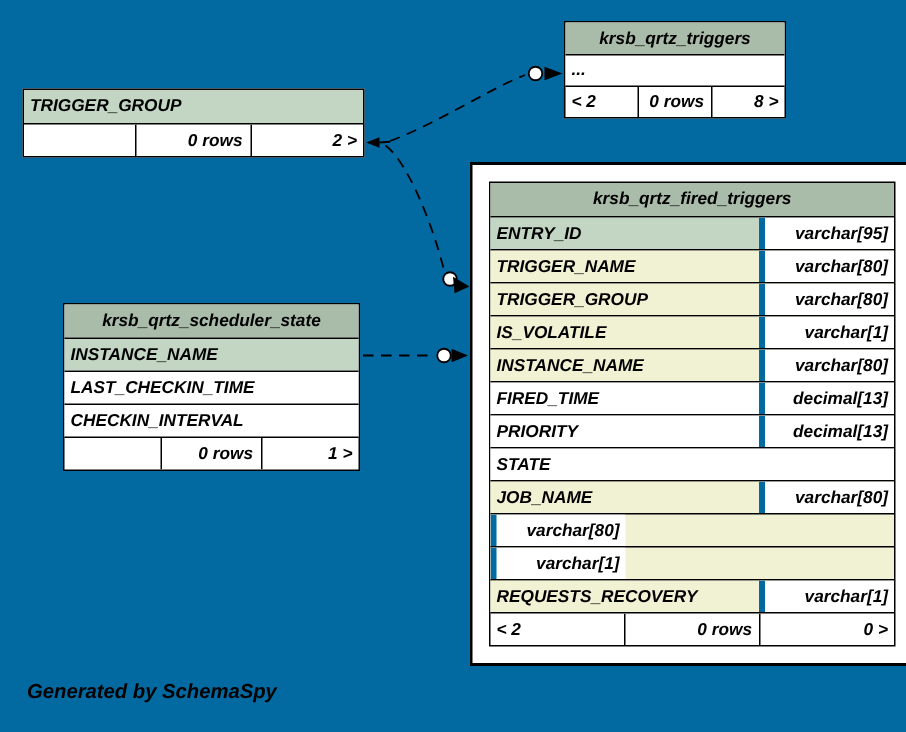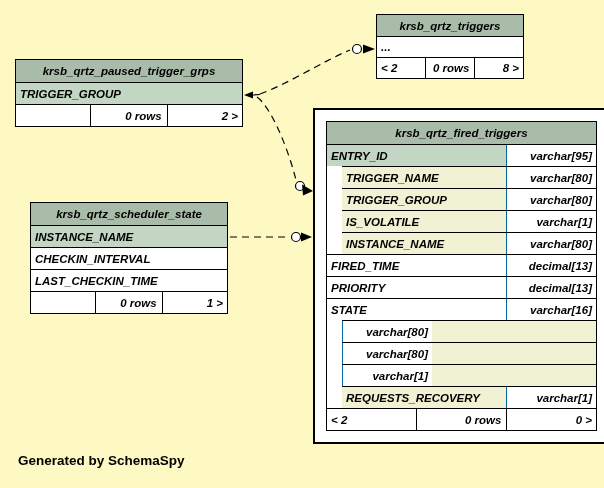--- a/index.html
+++ b/index.html
@@ -1,19 +1,19 @@
 <!DOCTYPE html>
 <html><head>
 <meta charset="utf-8">
 <style>
   html,body { margin:0; padding:0; }
   .canvas {
     position: relative;
     width: 604px; height: 488px;
-    background: #fef9c3;
+    background: #0369a1;
     font-family: "Liberation Sans", sans-serif;
     color: #000;
     overflow: hidden;
   }
   .links { position:absolute; left:0; top:0; width:604px; height:488px; pointer-events:none; }
 
   .tbl {
     position: absolute;
     background: #fff;
     border: 1px solid #000;
@@ -29,29 +29,29 @@
     border-top: 1px solid #000;
     white-space: nowrap;
     overflow: hidden;
   }
   .tbl .r:first-child { border-top: none; }
   .h21 .r { height: 21px; }
   .h22 .r { height: 22px; }
 
   .hdr { justify-content: center; background: #a9bba9; padding: 0 3px; }
   .key  { background: #c3d5c3; }
-  .idx  { background: #f1f1d3; margin-left: 15px; }
+  .idx  { background: #f1f1d3; }
   .plain{ background: #ffffff; }
   .cname { flex: 1; padding: 0 4px; overflow: hidden; white-space: nowrap; }
 
   .nm { flex: 1; display: flex; align-items: center; padding: 0 4px; height: 100%; overflow: hidden; }
   .ty {
     width: 90px; height: 100%;
     display: flex; align-items: center; justify-content: flex-end;
-    border-left: 1px solid #0369a1;
+    border-left: 4px solid #0369a1;
     background: #fff;
     padding: 0 4px;
     box-sizing: border-box;
   }
   .frow .nm { background: inherit; }
   .frow { background: #fff; padding: 0; text-align: right; }
   .frow.key { background: #c3d5c3; }
   .frow.idx { background: #f1f1d3; }
 
   .ftr { padding: 0; }
@@ -65,20 +65,21 @@
     left: 313px; top: 108px;
     border: 2px solid #000;
     padding: 11px;
     background: #fff;
   }
   .outer .tbl { position: static; width: 271px; }
 
   .caption {
     position: absolute;
     left: 18px; top: 453px;
+    font-style: italic;
     font-weight: bold;
     font-size: 13.5px;
   }
 </style>
 </head>
 <body>
 
 <div class="canvas">
 
   <svg class="links" viewBox="0 0 604 488">
@@ -110,41 +111,40 @@
       <span class="cname">...</span>
     </div>
     <div class="r ftr">
       <span class="fc left">&lt; 2</span>
       <span class="fc mid">0 rows</span>
       <span class="fc right">8 &gt;</span>
     </div>
   </div>
 
   <div class="tbl h22" style="left:15px; top:59px; width:228px;">
-    <div class="r hdr">krsb_qrtz_paused_trigger_grps</div>
     <div class="r key">
       <span class="cname">TRIGGER_GROUP</span>
     </div>
     <div class="r ftr">
       <span class="fc left"></span>
       <span class="fc mid">0 rows</span>
       <span class="fc right">2 &gt;</span>
     </div>
   </div>
 
-  <div class="tbl h22" style="left:30px; top:202px; width:198px;">
+  <div class="tbl h22" style="left:42px; top:202px; width:198px;">
     <div class="r hdr">krsb_qrtz_scheduler_state</div>
     <div class="r key">
       <span class="cname">INSTANCE_NAME</span>
     </div>
     <div class="r plain">
+      <span class="cname">LAST_CHECKIN_TIME</span>
+    </div>
+    <div class="r plain">
       <span class="cname">CHECKIN_INTERVAL</span>
-    </div>
-    <div class="r plain">
-      <span class="cname">LAST_CHECKIN_TIME</span>
     </div>
     <div class="r ftr">
       <span class="fc left"></span>
       <span class="fc mid">0 rows</span>
       <span class="fc right">1 &gt;</span>
     </div>
   </div>
 
   <div class="outer">
     <div class="tbl h22">
@@ -173,23 +173,23 @@
       <div class="r frow plain">
         <span class="nm">FIRED_TIME</span>
         <span class="ty">decimal[13]</span>
       </div>
       <div class="r frow plain">
         <span class="nm">PRIORITY</span>
         <span class="ty">decimal[13]</span>
       </div>
       <div class="r frow plain">
         <span class="nm">STATE</span>
-        <span class="ty">varchar[16]</span>
-      </div>
-      <div class="r frow idx">
+      </div>
+      <div class="r frow idx">
+        <span class="nm">JOB_NAME</span>
         <span class="ty">varchar[80]</span>
       </div>
       <div class="r frow idx">
         <span class="ty">varchar[80]</span>
       </div>
       <div class="r frow idx">
         <span class="ty">varchar[1]</span>
       </div>
       <div class="r frow idx">
         <span class="nm">REQUESTS_RECOVERY</span>

